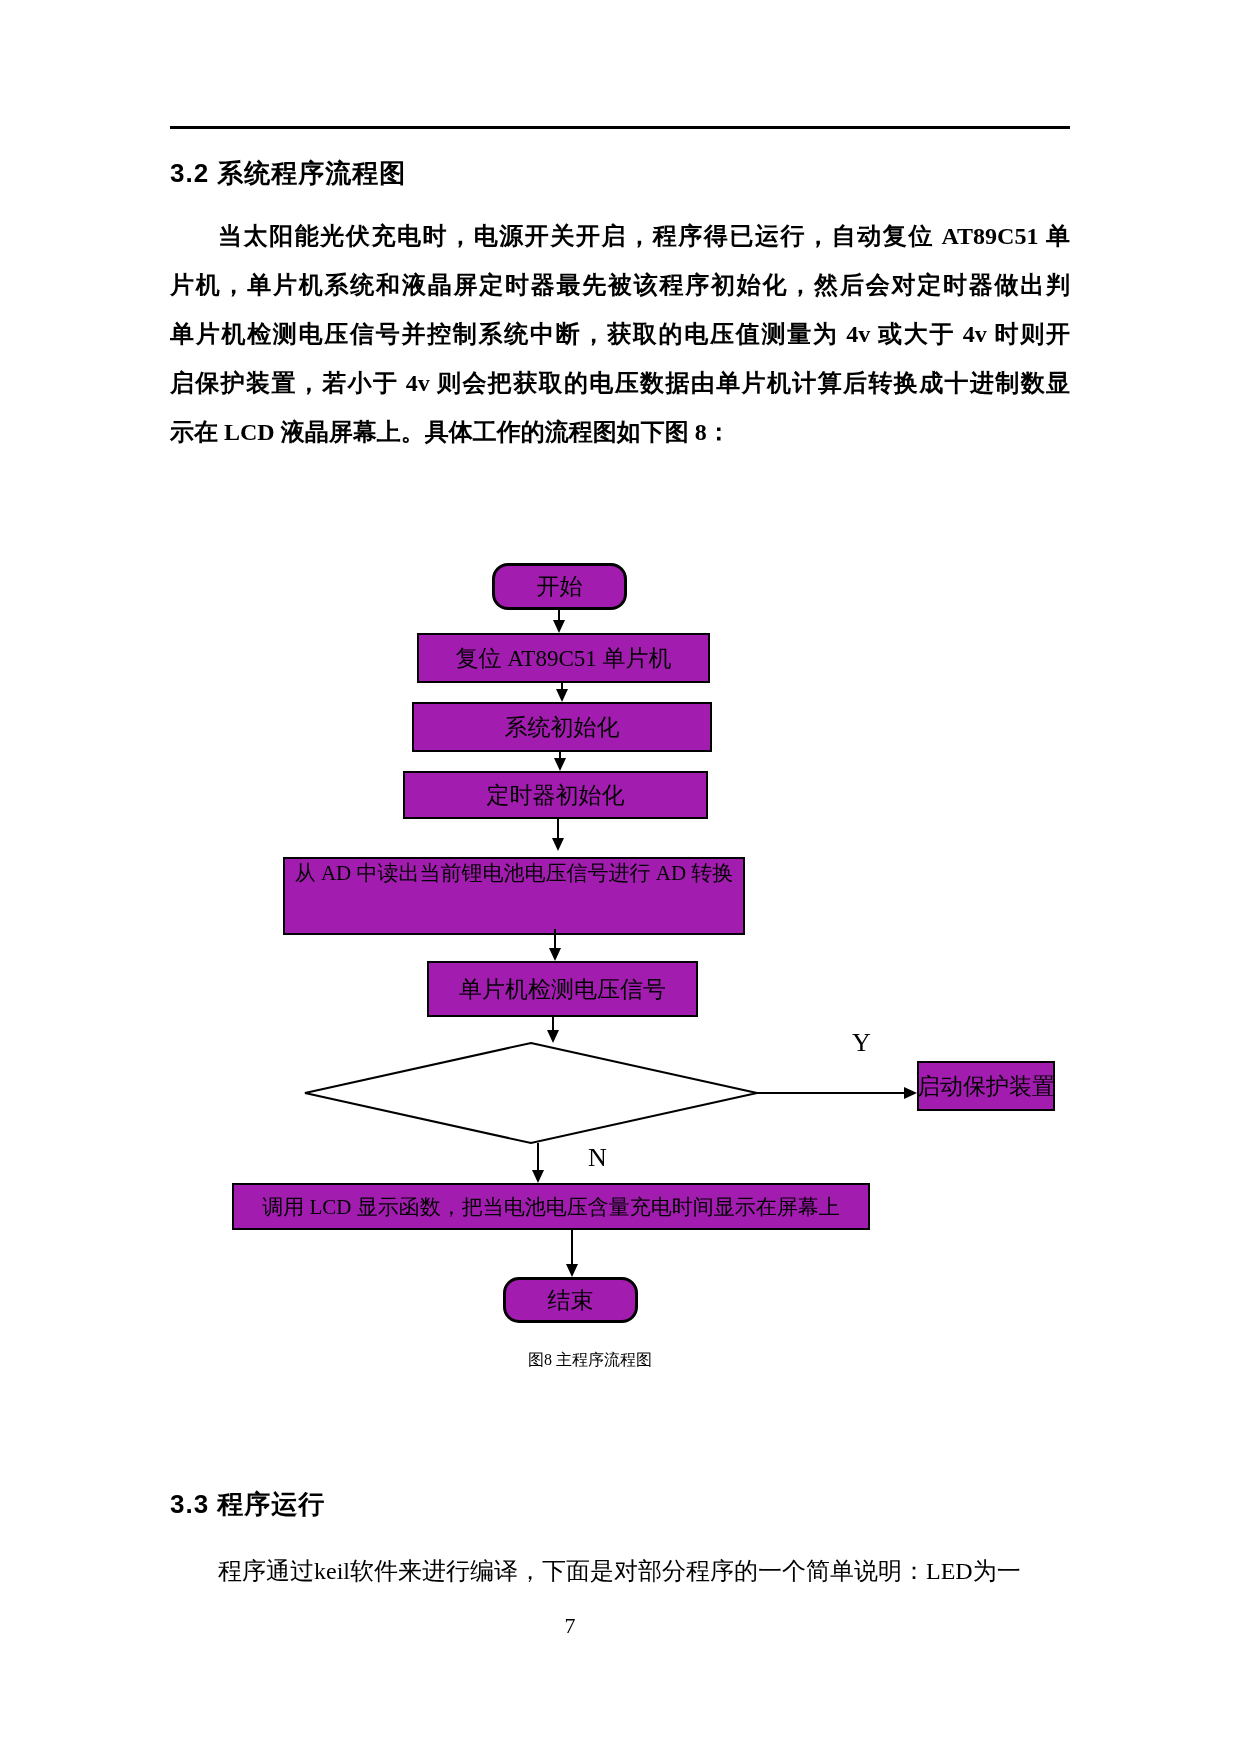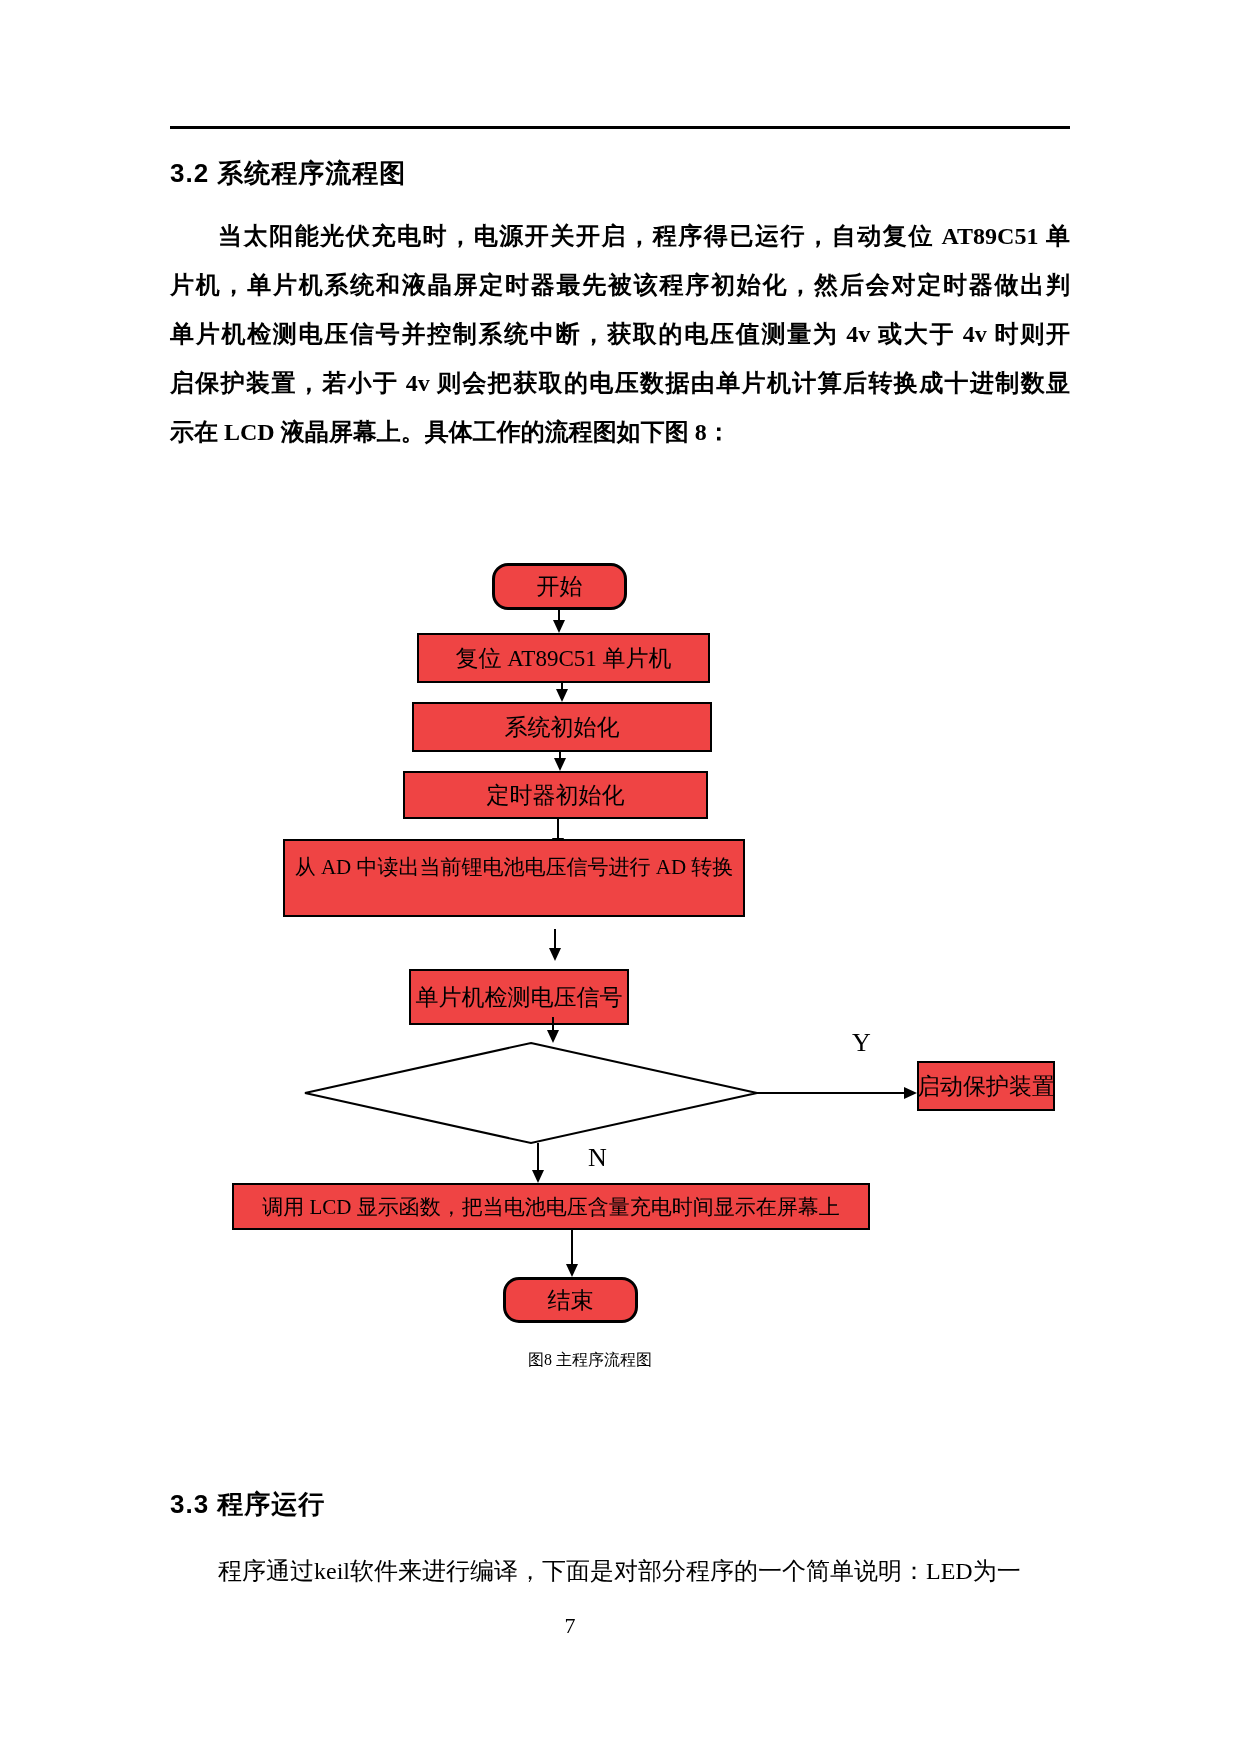--- a/index.html
+++ b/index.html
@@ -33,21 +33,21 @@
     position:absolute;
     left:170px;width:900px;
     font-size:24px;line-height:30px;
     text-indent:2em;
     white-space:nowrap;
   }
   
   .box{
     position:absolute;
     border:2px solid #000;
-    background:#ef4444;
+    background:#a21caf;
     display:flex;align-items:center;justify-content:center;
     font-size:23px;
     white-space:nowrap;
     box-sizing:border-box;
   }
   .terminal{border-width:3px;border-radius:16px;}
   .vline{position:absolute;width:2px;background:#000;}
   .hline{position:absolute;height:2px;background:#000;}
   .head-down{position:absolute;width:0;height:0;
     border-left:6px solid transparent;border-right:6px solid transparent;
@@ -101,26 +101,26 @@
   <div class="box" style="left:412px;top:702px;width:300px;height:50px;">系统初始化</div>
 
   <div class="vline" style="left:559px;top:752px;height:8px;"></div>
   <div class="head-down" style="left:554px;top:758px;"></div>
 
   <div class="box" style="left:403px;top:771px;width:305px;height:48px;">定时器初始化</div>
 
   <div class="vline" style="left:557px;top:819px;height:20px;"></div>
   <div class="head-down" style="left:552px;top:838px;"></div>
 
-  <div class="box" style="left:283px;top:839px;width:462px;height:78px;align-items:flex-start;padding-top:12px;font-size:21px;">从 AD 中读出当前锂电池电压信号进行 AD 转换</div>
+  <div class="box" style="left:283px;top:857px;width:462px;height:78px;align-items:flex-start;padding-top:0;font-size:21px;">从 AD 中读出当前锂电池电压信号进行 AD 转换</div>
 
   <div class="vline" style="left:554px;top:929px;height:20px;"></div>
   <div class="head-down" style="left:549px;top:948px;"></div>
 
-  <div class="box" style="left:409px;top:961px;width:220px;height:56px;margin-top:8px;">单片机检测电压信号</div>
+  <div class="box" style="left:427px;top:961px;width:271px;height:56px;">单片机检测电压信号</div>
 
   <div class="vline" style="left:552px;top:1017px;height:14px;"></div>
   <div class="head-down" style="left:547px;top:1030px;"></div>
 
   <svg class="diamond-wrap" viewBox="0 0 456 104">
     <polygon points="228,2 454,52 228,102 2,52" fill="#ffffff" stroke="#000000" stroke-width="2"></polygon>
   </svg>
 
   <div class="branch" style="left:852px;top:1028px;">Y</div>
   <div class="hline" style="left:757px;top:1092px;width:148px;"></div>

